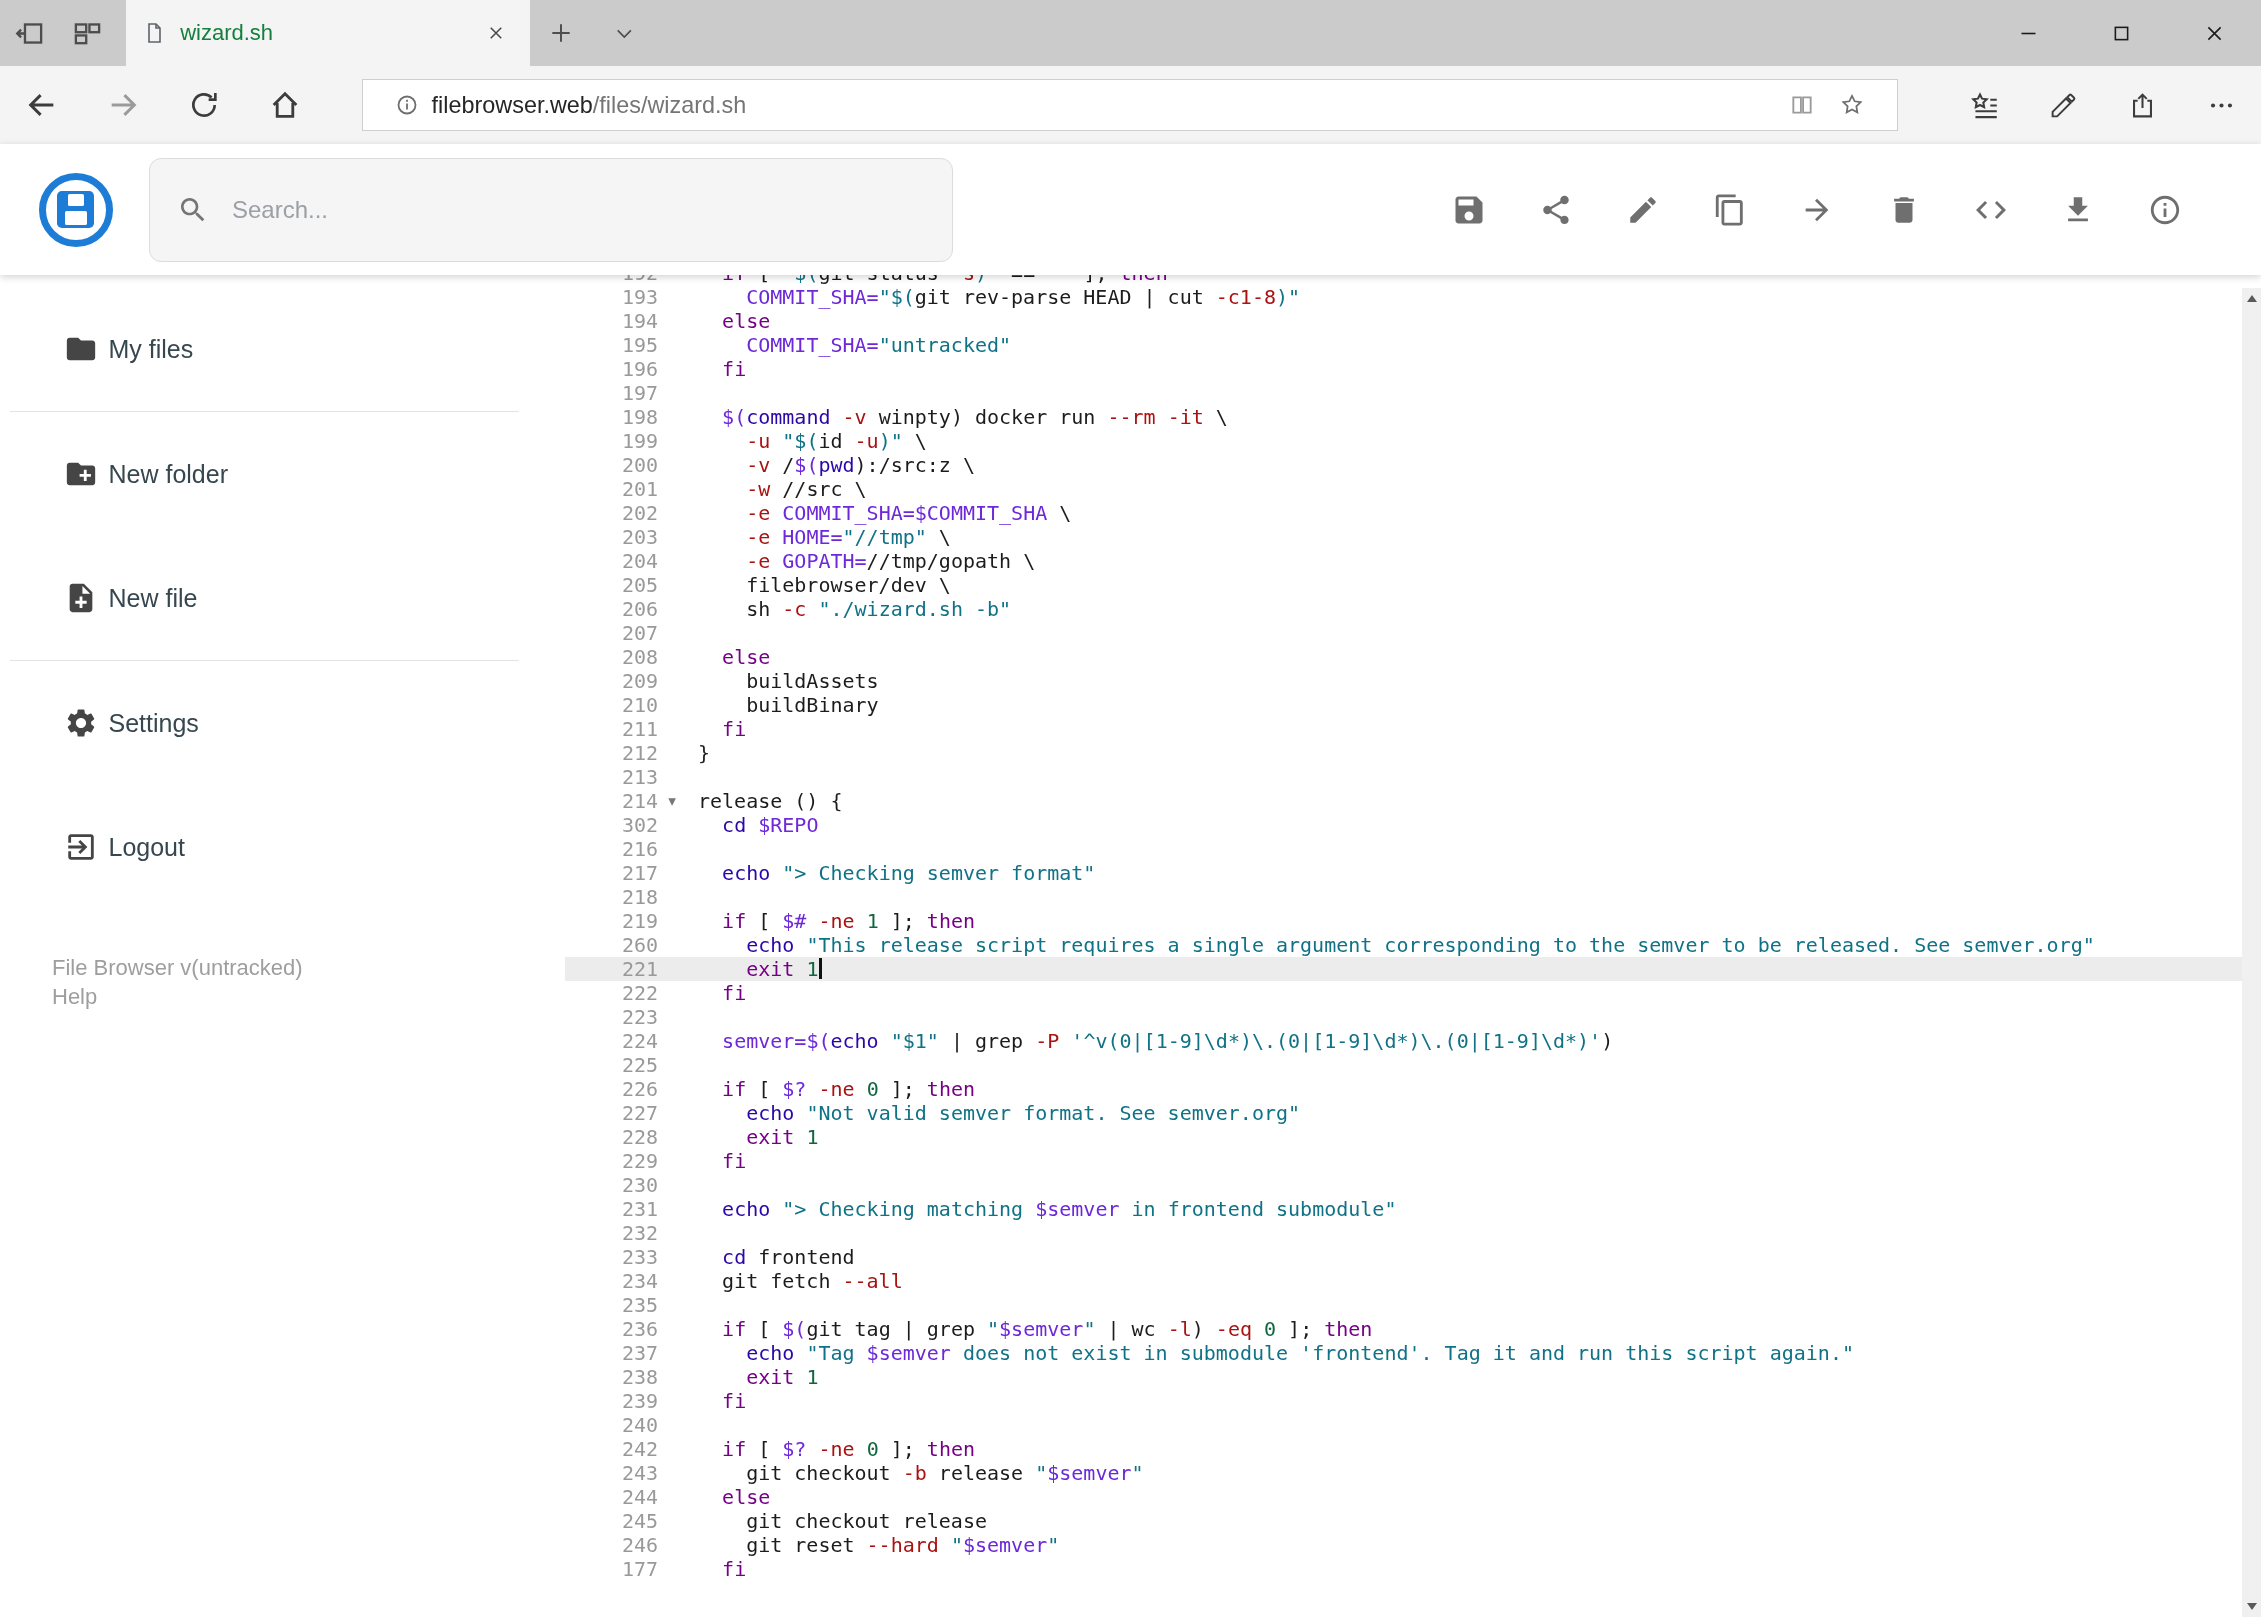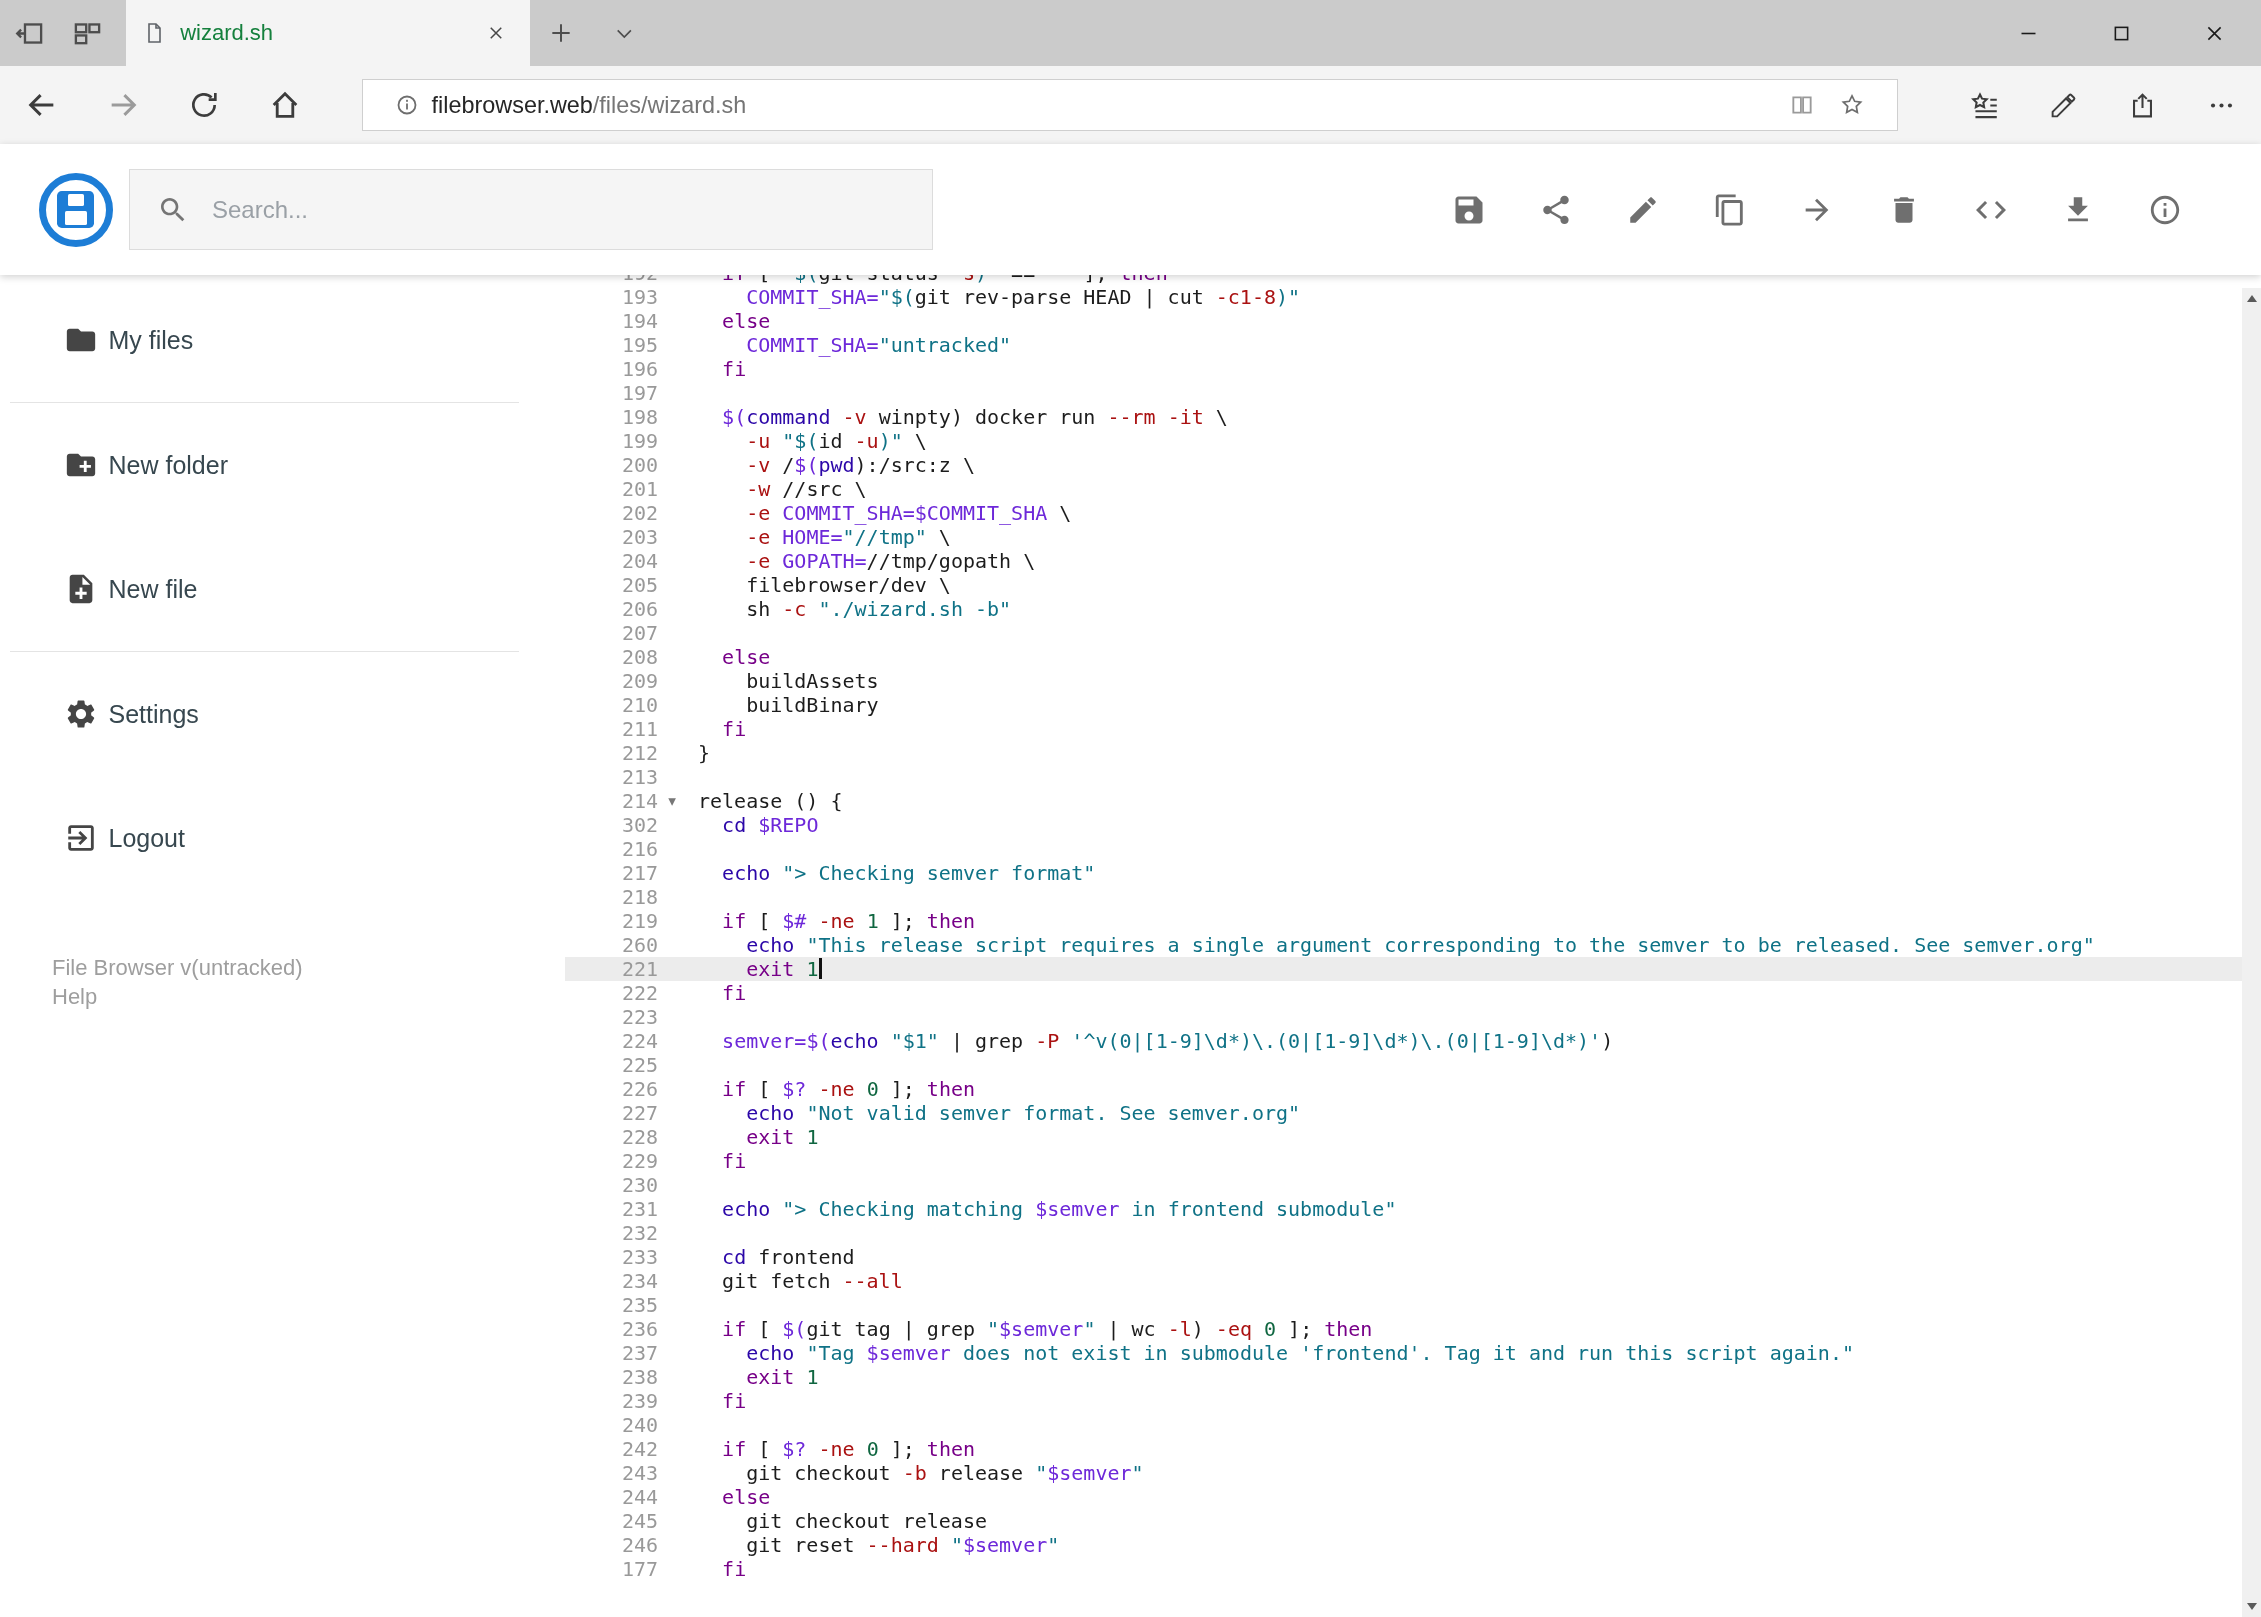--- a/index.html
+++ b/index.html
@@ -29,29 +29,29 @@
 .nav-right{display:flex;width:316px}
 .nav-right .nav-btn{width:79px}
 
 
 .app{position:relative;height:1473px;background:#fff}
 .appheader{height:131px;background:#fff;box-shadow:0 2.4px 7.3px rgba(0,0,0,.18);display:flex;align-items:center;position:relative;z-index:5}
 .logo{width:74px;height:74px;margin-left:39px;border-radius:50%;border:7.3px solid #1d7dd6;background:#fff;position:relative;flex:none}
 .floppy{position:absolute;left:11.3px;top:11.3px;width:37px;height:37px;background:#1d7dd6;border-radius:4.8px}
 .floppy .shutter{position:absolute;top:3.2px;left:10.5px;width:16px;height:12px;background:#fff;border-radius:1.6px}
 .floppy .flabel{position:absolute;bottom:3.2px;left:7.3px;width:22.6px;height:13.7px;background:#fff;border-radius:1.6px}
-.searchbox{margin-left:16px;width:804px;height:81px;background:#f5f5f5;border:0.8px solid #dcdcdc;border-radius:0;display:flex;align-items:center;padding:0 27.4px}
+.searchbox{margin-left:36px;width:804px;height:104px;background:#f5f5f5;border:0.8px solid #dcdcdc;border-radius:12px;display:flex;align-items:center;padding:0 27.4px}
 .searchbox input{border:0;background:transparent;outline:none;font-size:24px;color:#444;margin-left:22.6px;flex:1;font-family:"Liberation Sans",sans-serif}
 .searchbox input::placeholder{color:#9aa0a6;opacity:1}
 .actions{margin-left:auto;margin-right:78px;display:flex;gap:51px}
 .act-btn{width:36px;height:36px;color:#6f6f6f;display:flex;align-items:center;justify-content:center}
 
 
 .main{display:flex;height:1343px}
-.sidebar{width:565px;padding-top:3px;position:relative;flex:none}
+.sidebar{width:565px;padding-top:12px;position:relative;flex:none}
 .s-item{height:124px;display:flex;align-items:center;padding-left:64px}
 .s-item svg{width:34px;height:34px;margin-right:10.5px;flex:none;color:#454545}
 .s-label{font-size:25px;color:#37474f}
 .s-div{border-top:0.8px solid #e4e4e4;margin:0 46px 0 9.7px}
 .s-foot{position:absolute;top:678px;left:52px;font-size:22px;color:#9e9e9e;line-height:29px}
 .s-foot .help{color:#9e9e9e;text-decoration:none;display:inline-block}
 
 
 .editor{flex:1;position:relative;overflow:hidden;font-family:"DejaVu Sans Mono","Liberation Mono",monospace;font-size:20px;line-height:24px;background:#fff}
 .code-lines{margin-top:-14.5px}

